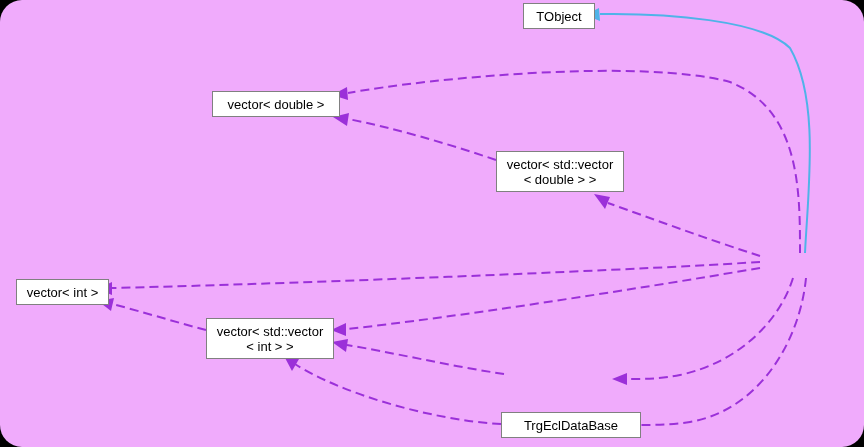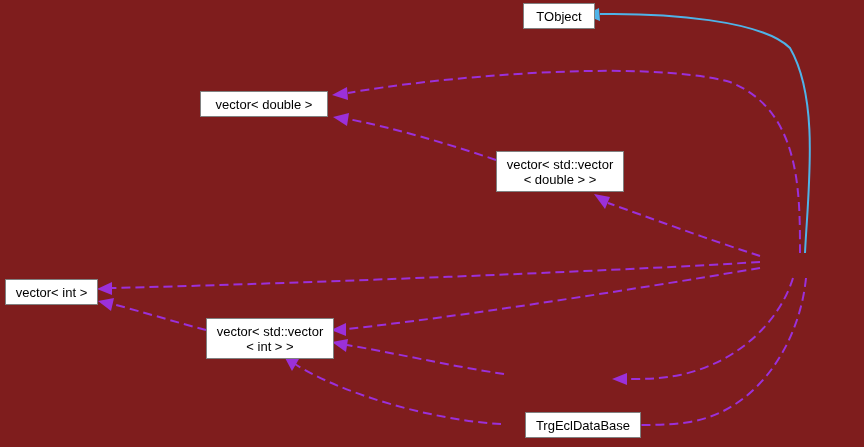--- a/index.html
+++ b/index.html
@@ -1,17 +1,17 @@
 <!DOCTYPE html>
 <html><head>
 <meta charset="utf-8">
 <style>
   html,body{margin:0;padding:0;background:#000;}
-  #stage{position:relative;width:864px;height:447px;background:#7f1d1d;overflow:hidden;
-         font-family:"Liberation Sans","DejaVu Sans",sans-serif;}
+  #stage{position:relative;width:864px;height:447px;background:#f0abfc;overflow:hidden;
+         font-family:"Liberation Sans","DejaVu Sans",sans-serif;border-radius:22px;}
   svg#edges{position:absolute;left:0;top:0;width:864px;height:447px;}
   .node{position:absolute;box-sizing:border-box;border:1px solid #808080;
         background:#ffffff;color:#000000;display:flex;align-items:center;
         justify-content:center;text-align:center;font-size:13px;line-height:15px;
         letter-spacing:0px;white-space:pre;}
   .node.highlight{background:#bfbfbf;border:1px solid #404040;}
   .node-label{display:block;}
 </style>
 </head>
 <body>
@@ -73,37 +73,37 @@
     <g>
       <path d="M806,278 C800,340 760,410 690,422 C670,425 652,425 631,425" fill="none" stroke="#9B30D9" stroke-width="2" stroke-dasharray="9,5"></path>
       <polygon points="631,419 616,425 631,431" fill="#9B30D9"></polygon>
     </g>
   </svg>
 
   <div class="node" style="left:523px;top:3px;width:72px;height:26px;">
     <span class="node-label">TObject</span>
   </div>
 
-  <div class="node" style="left:200px;top:91px;width:128px;height:26px;">
+  <div class="node" style="left:212px;top:91px;width:128px;height:26px;">
     <span class="node-label">vector&lt; double &gt;</span>
   </div>
 
   <div class="node" style="left:496px;top:151px;width:128px;height:41px;">
     <span class="node-label">vector&lt; std::vector
 &lt; double &gt; &gt;</span>
   </div>
 
 
-  <div class="node" style="left:5px;top:279px;width:93px;height:26px;">
+  <div class="node" style="left:16px;top:279px;width:93px;height:26px;">
     <span class="node-label">vector&lt; int &gt;</span>
   </div>
 
   <div class="node" style="left:206px;top:318px;width:128px;height:41px;">
     <span class="node-label">vector&lt; std::vector
 &lt; int &gt; &gt;</span>
   </div>
 
 
-  <div class="node" style="left:501px;top:412px;width:116px;height:26px;margin-left:24px;">
+  <div class="node" style="left:501px;top:412px;width:140px;height:26px;">
     <span class="node-label">TrgEclDataBase</span>
   </div>
 
 </div>
 
 </body></html>

